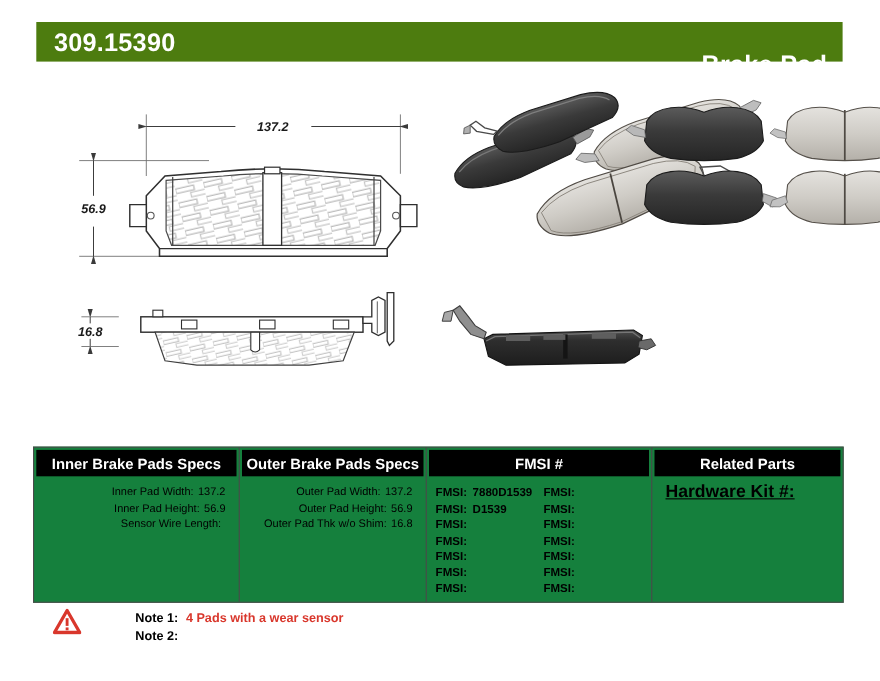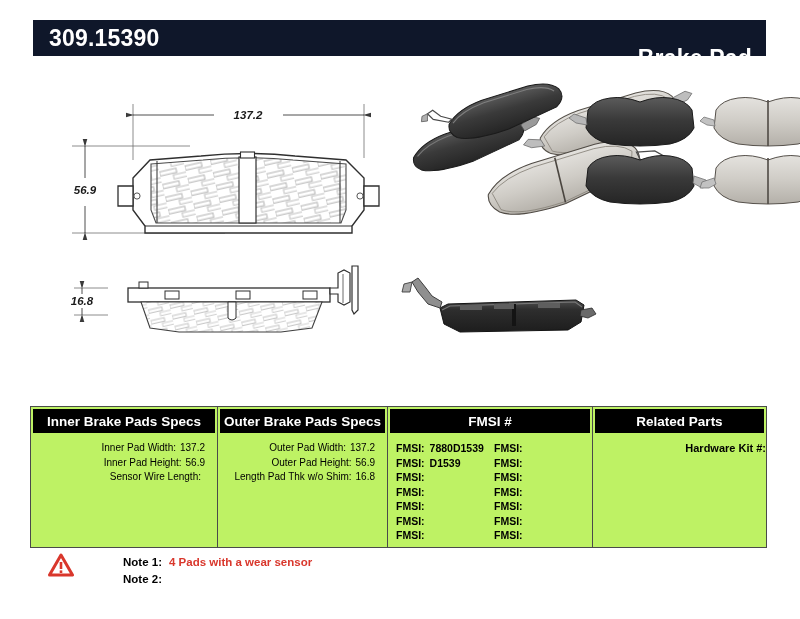--- a/index.html
+++ b/index.html
@@ -16,21 +16,21 @@
     overflow: hidden;
   }
 
   
   #header-bar {
     position: absolute;
     left: 33px;
     top: 20px;
     width: 733px;
     height: 36px;
-    background: #0f172a;
+    background: #4d7c0f;
     display: flex;
     align-items: center;
     justify-content: space-between;
     box-sizing: border-box;
     padding: 0 14px 0 16px;
   }
   #header-bar .part-number {
     color: #ffffff;
     font-size: 23px;
     font-weight: bold;
@@ -59,31 +59,31 @@
   
   #spec-table {
     position: absolute;
     left: 30px;
     top: 406px;
     width: 737px;
     height: 142px;
     box-sizing: border-box;
     border: 1px solid #4a4a4a;
     display: flex;
-    background: #bef264;
+    background: #15803d;
   }
   .spec-col {
     box-sizing: border-box;
     position: relative;
   }
   .spec-col + .spec-col { border-left: 1px solid #4a4a4a; }
   .col-inner  { width: 186px; }
   .col-outer  { width: 170px; }
   .col-fmsi   { width: 205px; }
-  .col-related{ flex: 1 1 auto; text-align: right; }
+  .col-related{ flex: 1 1 auto; }
 
   .col-head {
     height: 24px;
     margin: 2px;
     background: #000000;
     color: #ffffff;
     font-size: 13.5px;
     font-weight: bold;
     display: flex;
     align-items: center;
@@ -113,26 +113,27 @@
   .fmsi-sub { width: 98px; }
   .fmsi-line {
     font-size: 10.5px;
     font-weight: bold;
     line-height: 14.5px;
     white-space: nowrap;
   }
   .fmsi-line .fmsi-val { padding-left: 5px; }
 
   .related-line {
-    font-size: 11px;
+    font-size: 16px;
     font-weight: bold;
     line-height: 14.5px;
     padding-left: 12px;
     padding-top: 6px;
     white-space: nowrap;
+    text-decoration: underline;
   }
 
   
   #notes-area {
     position: absolute;
     left: 48px;
     top: 551px;
     width: 500px;
     height: 50px;
   }
@@ -354,21 +355,21 @@
   <div class="spec-col col-outer">
     <div class="col-head">Outer Brake Pads Specs</div>
     <div class="col-body">
       <div class="spec-line">
         <span>Outer Pad Width:</span><span class="spec-val">137.2</span>
       </div>
       <div class="spec-line">
         <span>Outer Pad Height:</span><span class="spec-val">56.9</span>
       </div>
       <div class="spec-line">
-        <span>Length Pad Thk w/o Shim:</span><span class="spec-val">16.8</span>
+        <span>Outer Pad Thk w/o Shim:</span><span class="spec-val">16.8</span>
       </div>
     </div>
   </div>
 
   <div class="spec-col col-fmsi">
     <div class="col-head">FMSI #</div>
     <div class="fmsi-grid">
       <div class="fmsi-sub">
         <div class="fmsi-line"><span>FMSI:</span><span class="fmsi-val">7880D1539</span></div>
         <div class="fmsi-line"><span>FMSI:</span><span class="fmsi-val">D1539</span></div>

